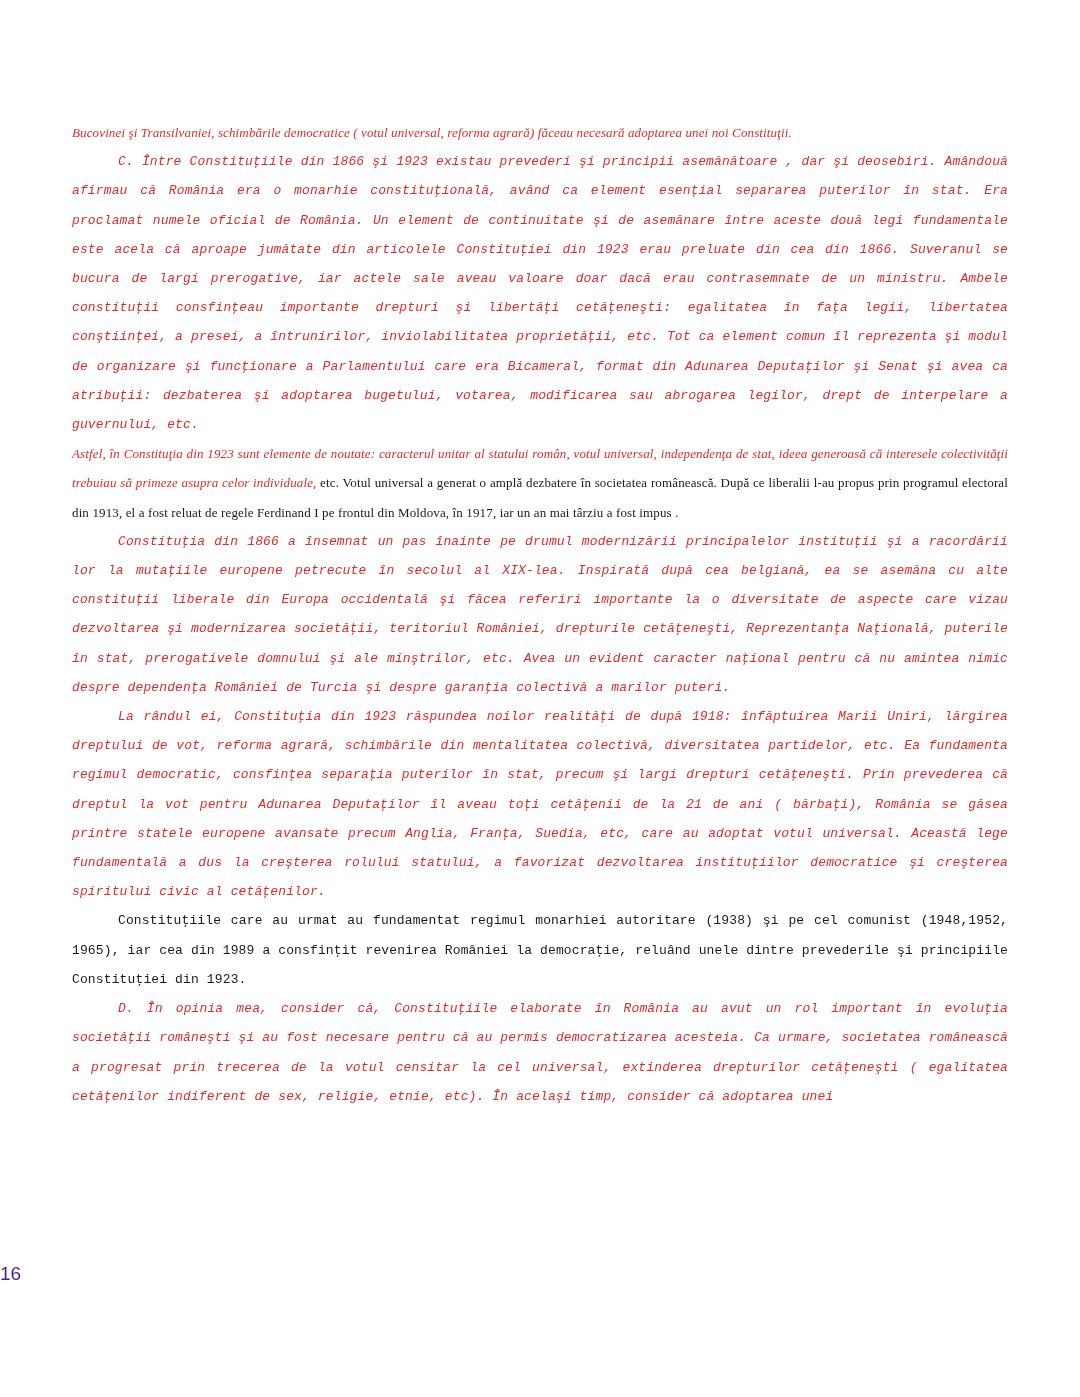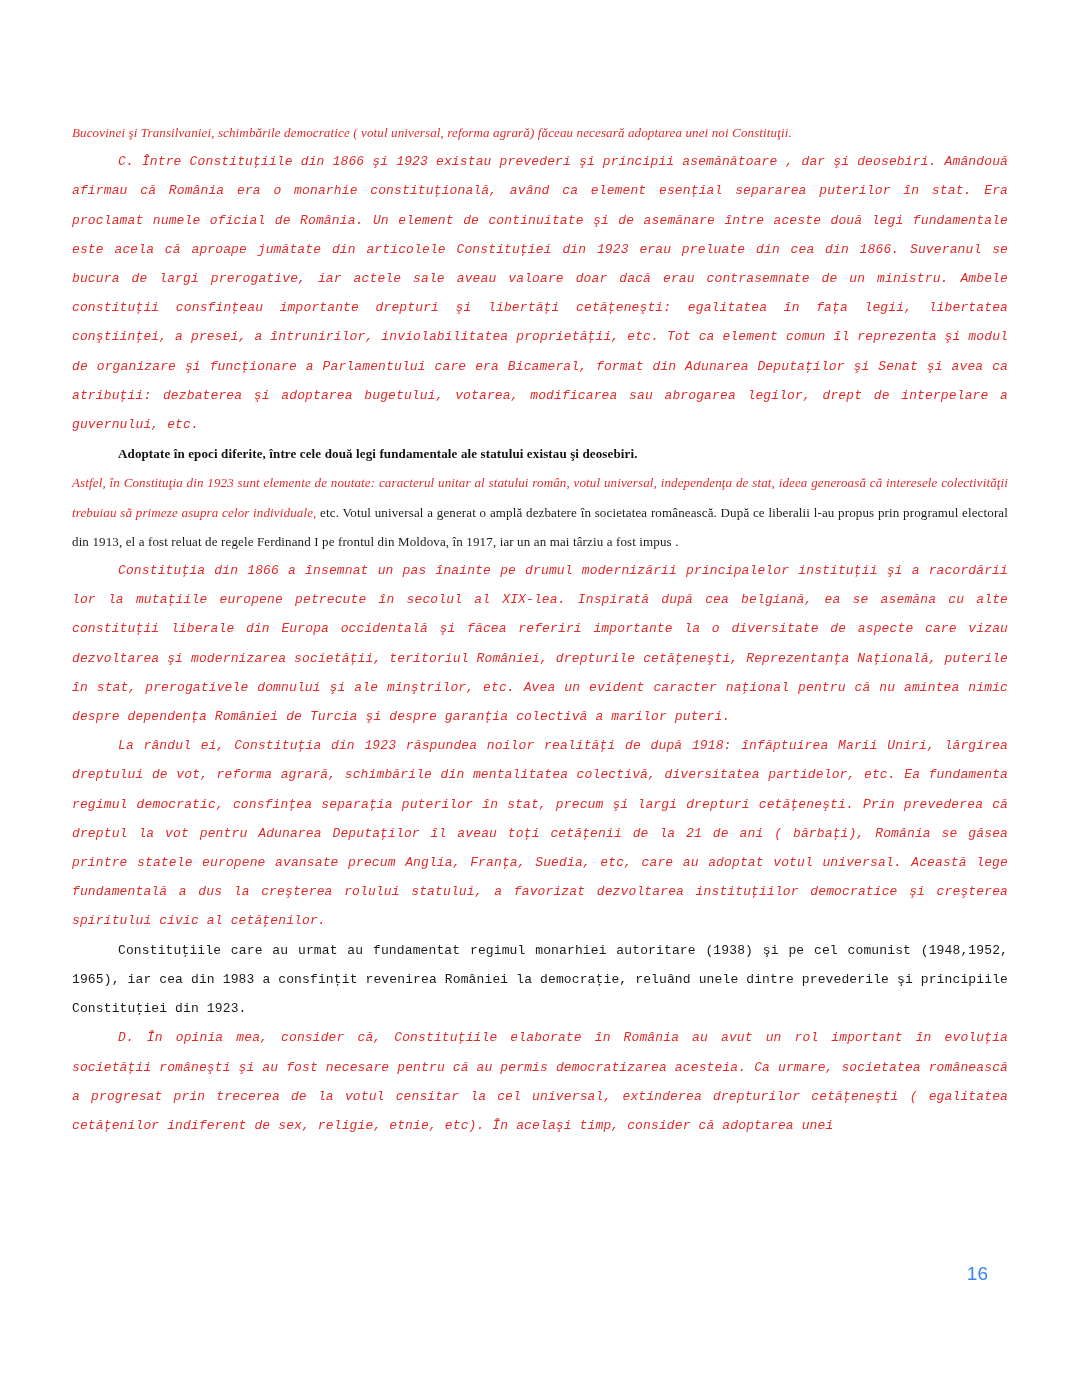--- a/index.html
+++ b/index.html
@@ -74,47 +74,46 @@
   p.bold-black.heading-line {
     text-indent: 46px;
     text-align: justify;
   }
 
   .footer {
     position: absolute;
     left: 0;
     top: 1262px;
     width: 988px;
-    text-align: right;
+    text-align: left;
     font-family: "Liberation Sans", "DejaVu Sans", sans-serif;
     font-size: 19px;
-    color: #3b82f6;
+    color: #4c1d95;
     line-height: 24px;
   }
 </style>
 </head>
 <body>
 
 <div class="page">
 
   <div class="text-block">
 
     <p class="para red no-indent">Bucovinei şi Transilvaniei, schimbările democratice ( votul universal, reforma agrară) făceau necesară adoptarea unei noi Constituţii.</p>
 
     <p class="para red indent">C.  Între Constituţiile din 1866 şi 1923 existau prevederi şi principii asemănătoare , dar şi deosebiri. Amândouă afirmau că România era o monarhie constituţională, având ca element esenţial separarea puterilor în stat. Era proclamat numele oficial de România. Un element de continuitate şi de asemănare între aceste două legi fundamentale este acela că aproape jumătate din articolele Constituţiei din 1923 erau preluate din cea din 1866. Suveranul se bucura de largi prerogative, iar actele sale aveau valoare doar dacă erau contrasemnate de un ministru. Ambele constituţii consfinţeau importante drepturi şi libertăţi cetăţeneşti: egalitatea în faţa legii, libertatea conştiinţei, a presei, a întrunirilor, inviolabilitatea proprietăţii, etc. Tot ca element comun îl reprezenta şi modul de organizare şi funcţionare a Parlamentului care era Bicameral, format din Adunarea Deputaţilor şi Senat şi avea ca atribuţii: dezbaterea şi adoptarea bugetului, votarea, modificarea sau abrogarea legilor, drept de interpelare a guvernului, etc.</p>
 
-    <p class="para bold-black heading-line">Adoptate în epoci diferite, între cele două legi fundamentale ale statului existau şi deosebiri.</p>
 
     <p class="para no-indent"><span class="red-span" style="color:#e02b2b;font-style:italic;">Astfel, în Constituţia din 1923 sunt elemente de noutate: caracterul unitar al statului român, votul universal, independenţa de stat, ideea generoasă că interesele colectivităţii trebuiau să primeze asupra celor individuale,</span><span class="black-span" style="color:#1a1a1a;font-style:normal;"> etc. Votul universal a generat o amplă dezbatere în societatea românească. După ce liberalii l-au propus prin programul electoral din 1913, el a fost reluat de regele Ferdinand I pe frontul din Moldova, în 1917, iar un an mai târziu a fost impus .</span></p>
 
     <p class="para red indent">Constituţia din 1866 a însemnat un pas înainte pe drumul modernizării principalelor instituţii şi a racordării lor la mutaţiile europene petrecute în secolul al XIX-lea. Inspirată după cea belgiană, ea se asemăna cu alte constituţii liberale din Europa occidentală şi făcea referiri importante la o diversitate de aspecte care vizau dezvoltarea şi modernizarea societăţii, teritoriul României, drepturile cetăţeneşti, Reprezentanţa Naţională, puterile în stat, prerogativele domnului şi ale minştrilor, etc. Avea un evident caracter naţional pentru că nu amintea nimic despre dependenţa României de Turcia şi despre garanţia colectivă a marilor puteri.</p>
 
     <p class="para red indent">La rândul ei, Constituţia din 1923 răspundea noilor realităţi de după 1918: înfăptuirea Marii Uniri, lărgirea dreptului de vot, reforma agrară, schimbările din mentalitatea colectivă, diversitatea partidelor, etc. Ea fundamenta regimul democratic, consfinţea separaţia puterilor în stat, precum şi largi drepturi cetăţeneşti. Prin prevederea că dreptul la vot pentru Adunarea Deputaţilor îl aveau toţi cetăţenii de la 21 de ani ( bărbaţi), România se găsea printre statele europene avansate precum Anglia, Franţa, Suedia, etc, care au adoptat votul universal. Această lege fundamentală a dus la creşterea rolului statului, a favorizat dezvoltarea instituţiilor democratice şi creşterea spiritului civic al cetăţenilor.</p>
 
-    <p class="para black indent">Constituţiile care au urmat au fundamentat regimul monarhiei autoritare (1938) şi pe cel comunist (1948,1952, 1965), iar cea din 1983 a consfinţit revenirea României la democraţie, reluând unele dintre prevederile şi principiile Constituţiei din 1923.</p>
+    <p class="para black indent">Constituţiile care au urmat au fundamentat regimul monarhiei autoritare (1938) şi pe cel comunist (1948,1952, 1965), iar cea din 1989 a consfinţit revenirea României la democraţie, reluând unele dintre prevederile şi principiile Constituţiei din 1923.</p>
 
     <p class="para red indent">D. În opinia mea, consider că, Constituţiile elaborate în România au avut un rol important în evoluţia societăţii româneşti şi au fost necesare pentru că au permis democratizarea acesteia. Ca urmare, societatea românească a progresat prin trecerea de la votul censitar la cel universal, extinderea drepturilor cetăţeneşti ( egalitatea cetăţenilor indiferent de sex, religie, etnie, etc). În acelaşi timp, consider că adoptarea unei</p>
 
   </div>
 
   <div class="footer">16</div>
 
 </div>
 
 </body></html>

